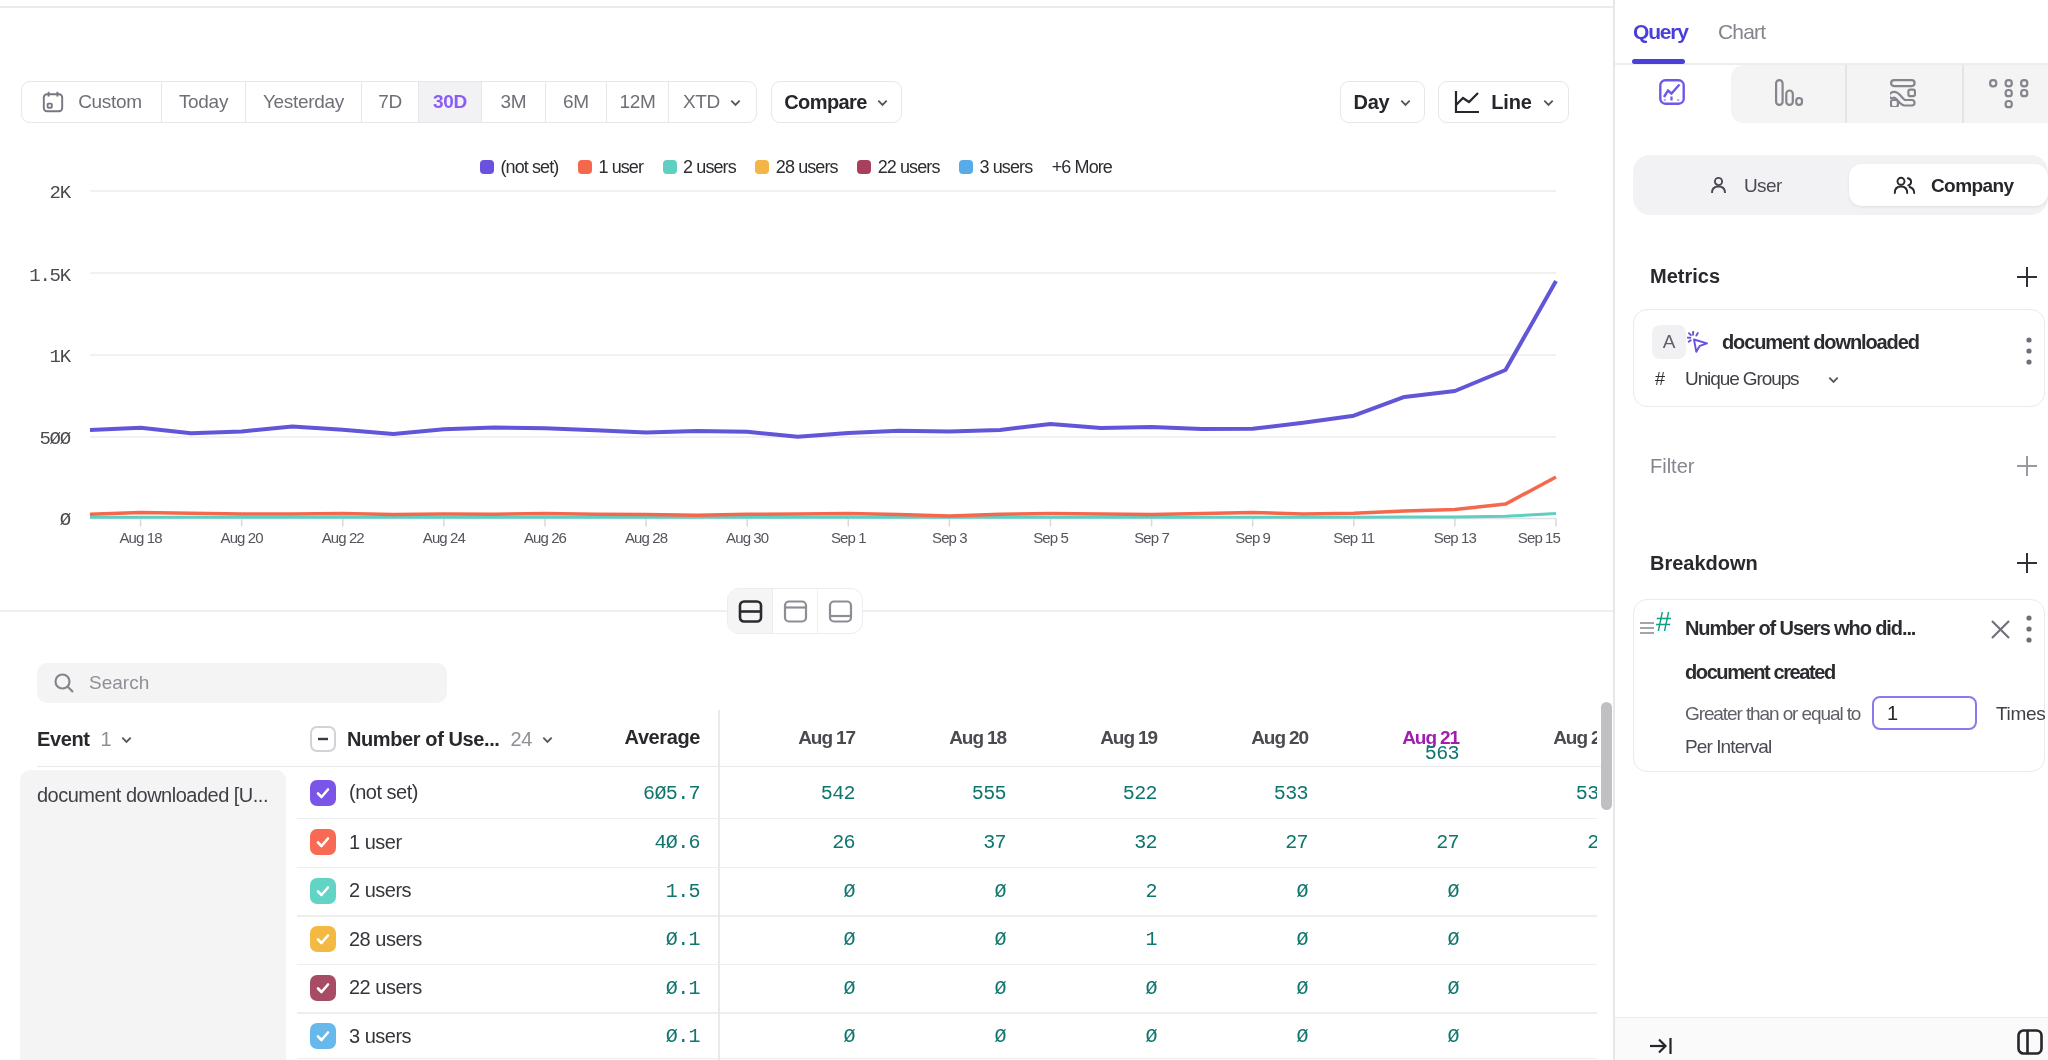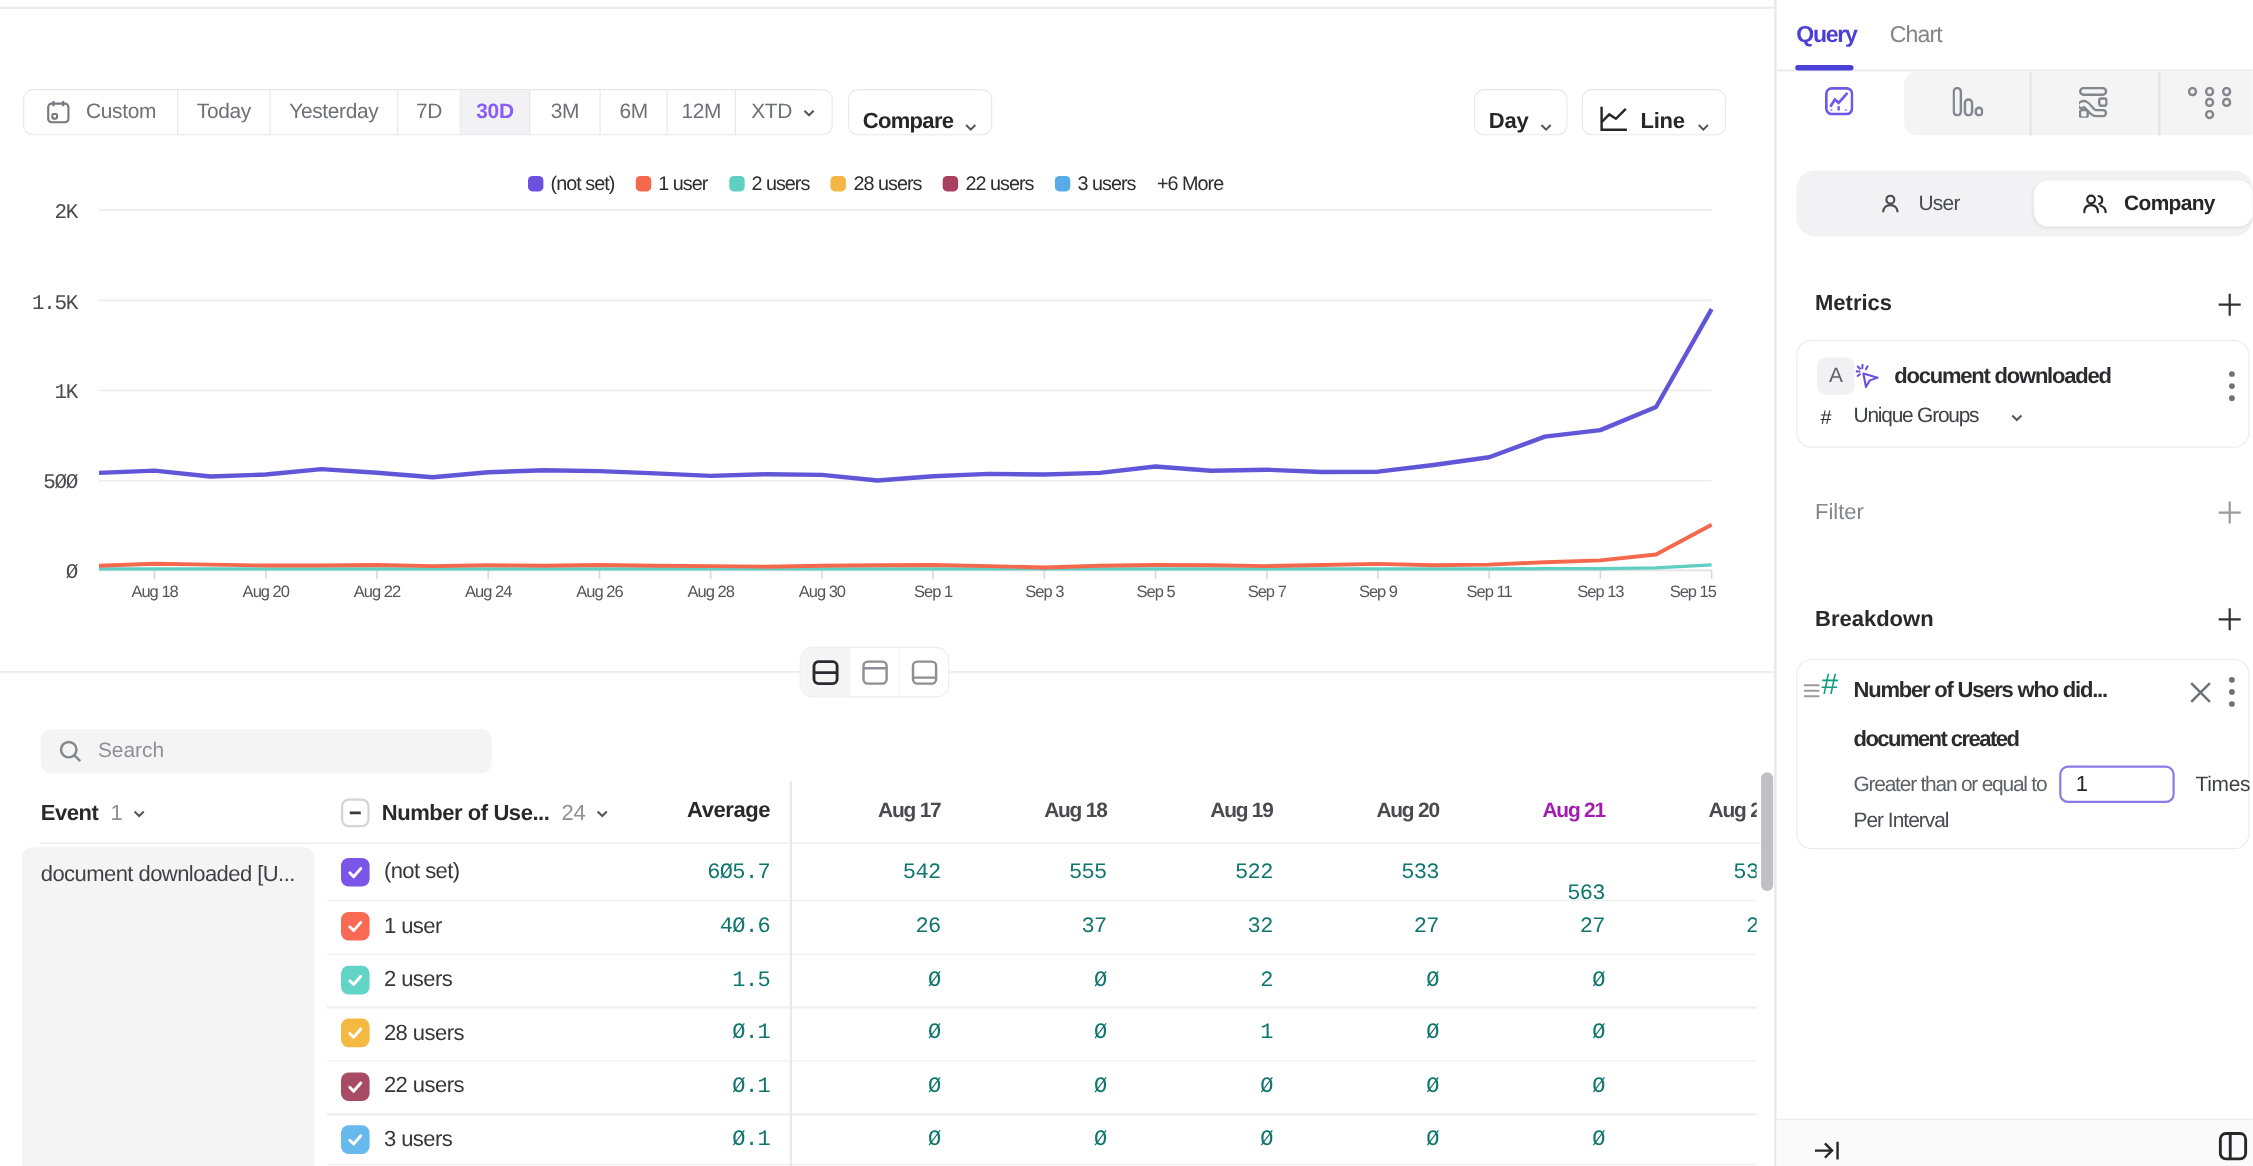--- a/index.html
+++ b/index.html
@@ -5,21 +5,21 @@
   * { margin:0; padding:0; box-sizing:border-box; }
   html,body { width:2048px; height:1060px; background:#fff; overflow:hidden; }
   body { font-family:"Liberation Sans", sans-serif; color:#35353b; position:relative; }
   .abs { position:absolute; }
   .row { display:flex; align-items:center; }
   
   .seg-group { left:21px; top:81px; height:42px; border:1.5px solid #e7e7ea; border-radius:9px; display:flex; align-items:stretch; }
   .seg { display:flex; align-items:center; justify-content:center; font-size:19px; letter-spacing:-0.3px; color:#6f6f78; border-right:1.5px solid #e7e7ea; }
   .seg:last-child { border-right:none; }
   .seg.sel { background:#f2f2f4; color:#8b5cf6; font-weight:700; }
-  .btn { height:42px; border:1.5px solid #e7e7ea; border-radius:9px; display:flex; align-items:flex-end; justify-content:center; font-size:20px; font-weight:700; color:#26262b; background:#fff; letter-spacing:-0.6px; }
+  .btn { height:42px; border:1.5px solid #e7e7ea; border-radius:9px; display:flex; align-items:center; justify-content:center; font-size:20px; font-weight:700; color:#26262b; background:#fff; letter-spacing:-0.6px; }
   .chev { width:13px; height:13px; margin-left:9px; flex:0 0 auto; }
   
   .legend { top:156px; left:480px; height:22px; display:flex; align-items:center; gap:19.5px; font-size:18px; letter-spacing:-0.9px; color:#2c2c31; }
   .legend .it { display:flex; align-items:center; gap:6.5px; }
   .lsq { width:14px; height:14px; border-radius:4px; flex:0 0 auto; }
   
   .ltog { left:727px; top:588px; width:136px; height:46px; background:#fff; border:1.5px solid #ededf0; border-radius:12px; display:flex; }
   .ltog .t { flex:1; display:flex; align-items:center; justify-content:center; }
   .ltog .t.sel { background:#f5f5f6; border-right:1.5px solid #ededf0; border-radius:11px 0 0 11px; }
   .ltog .t.mid { border-right:1.5px solid #f0f0f2; }
@@ -213,21 +213,21 @@
           <path d="M3 8.5 L6.5 12 L13 4.5"></path>
         </svg>
       </span>
     <span style="margin-left:13px;">(not set)</span>
     </div>
     <div class="abs num" style="right:1348px; top:781.75px;">6Ø5.7</div>
     <div class="abs num" style="right:1193px; top:781.75px;">542</div>
     <div class="abs num" style="right:1042px; top:781.75px;">555</div>
     <div class="abs num" style="right:891px; top:781.75px;">522</div>
     <div class="abs num" style="right:740px; top:781.75px;">533</div>
-    <div class="abs num" style="right:589px; top:801px;text-align:center;">563</div>
+    <div class="abs num" style="right:589px; top:742px;text-align:center;">563</div>
     <div class="abs num" style="right:438px; top:781.75px;">537</div>
     <div class="rowline" style="top:817.5px; width:1304px;"></div>
     <div class="abs row" style="left:310px; top:829px; height:26px; font-size:20px; letter-spacing:-0.5px; color:#35353b;">
     <span class="cbx" style="background:#f96a55;">
         <svg width="16" height="16" viewBox="0 0 16 16" fill="none" stroke="#fff" stroke-width="2.6" stroke-linecap="round" stroke-linejoin="round">
           <path d="M3 8.5 L6.5 12 L13 4.5"></path>
         </svg>
       </span>
     <span style="margin-left:13px;">1 user</span>
     </div>

